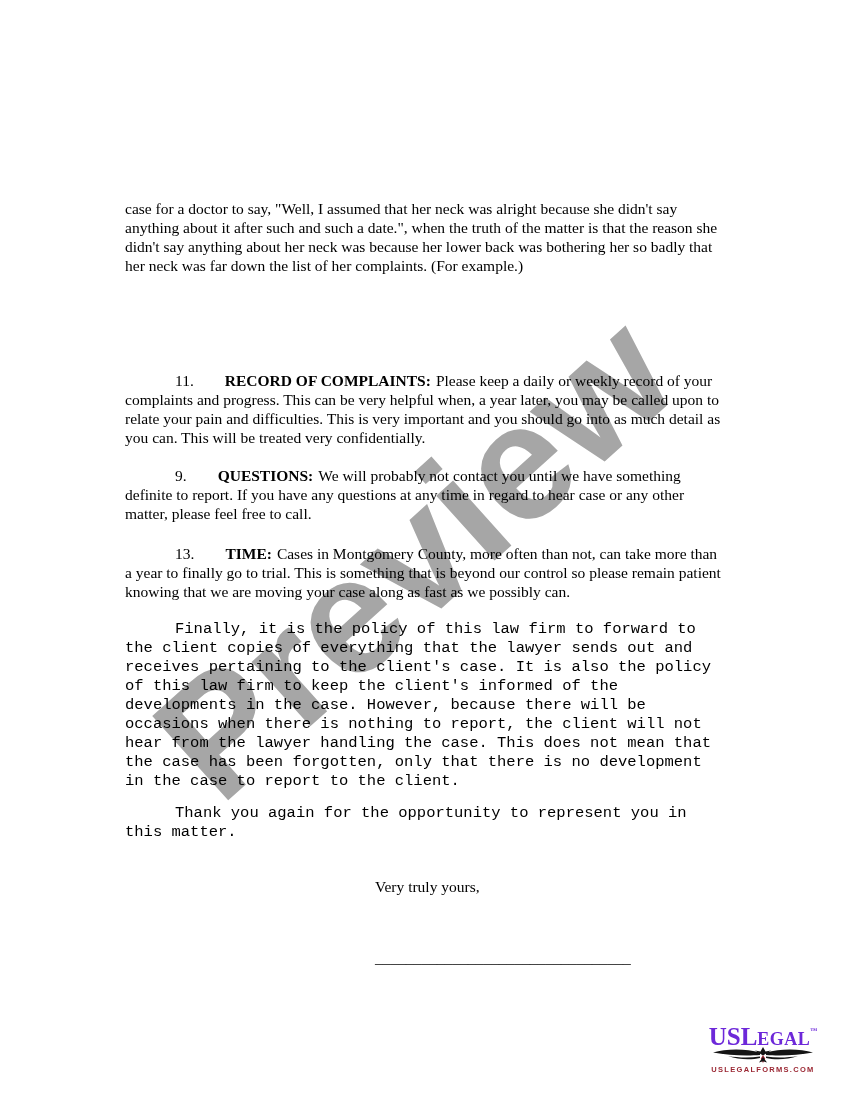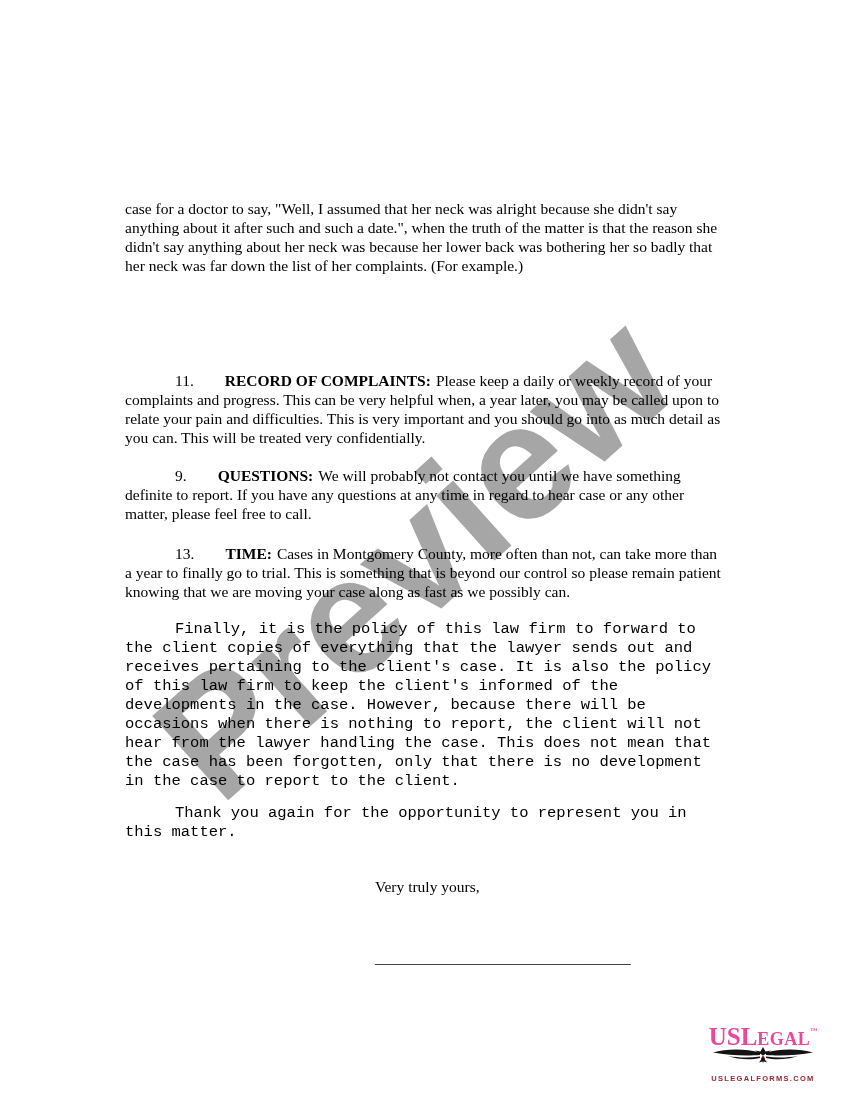--- a/index.html
+++ b/index.html
@@ -41,35 +41,35 @@
   .closing { left: 250px; width: 350px; }
   .sig-line { letter-spacing: 0; white-space: nowrap; }
   .logo {
     position: absolute;
     left: 704px; top: 1021px; width: 118px;
     z-index: 2;
     text-align: center;
     font-family: "Liberation Serif", "DejaVu Serif", serif;
   }
   .logo-text {
-    color: #ec4899;
+    color: #6d28d9;
     font-weight: bold;
     white-space: nowrap;
     line-height: 20px;
   }
   .logo-us, .logo-l { font-size: 25px; }
   .logo-egal { font-size: 18px; letter-spacing: 0.5px; }
   .logo-tm { font-size: 7px; vertical-align: 12px; letter-spacing: 0; }
   .logo-eagle { display: block; margin: -3px auto 0 auto; }
   .logo-site {
     color: #9b2733;
     font-weight: bold;
     font-size: 7.5px;
     letter-spacing: 1.3px;
-    margin-top: 10px;
+    margin-top: 1px;
     font-family: "Liberation Sans", "DejaVu Sans", sans-serif;
     white-space: nowrap;
   }
 </style>
 </head>
 <body>
 
 <div class="page">
 
   <div class="watermark">Preview</div>

